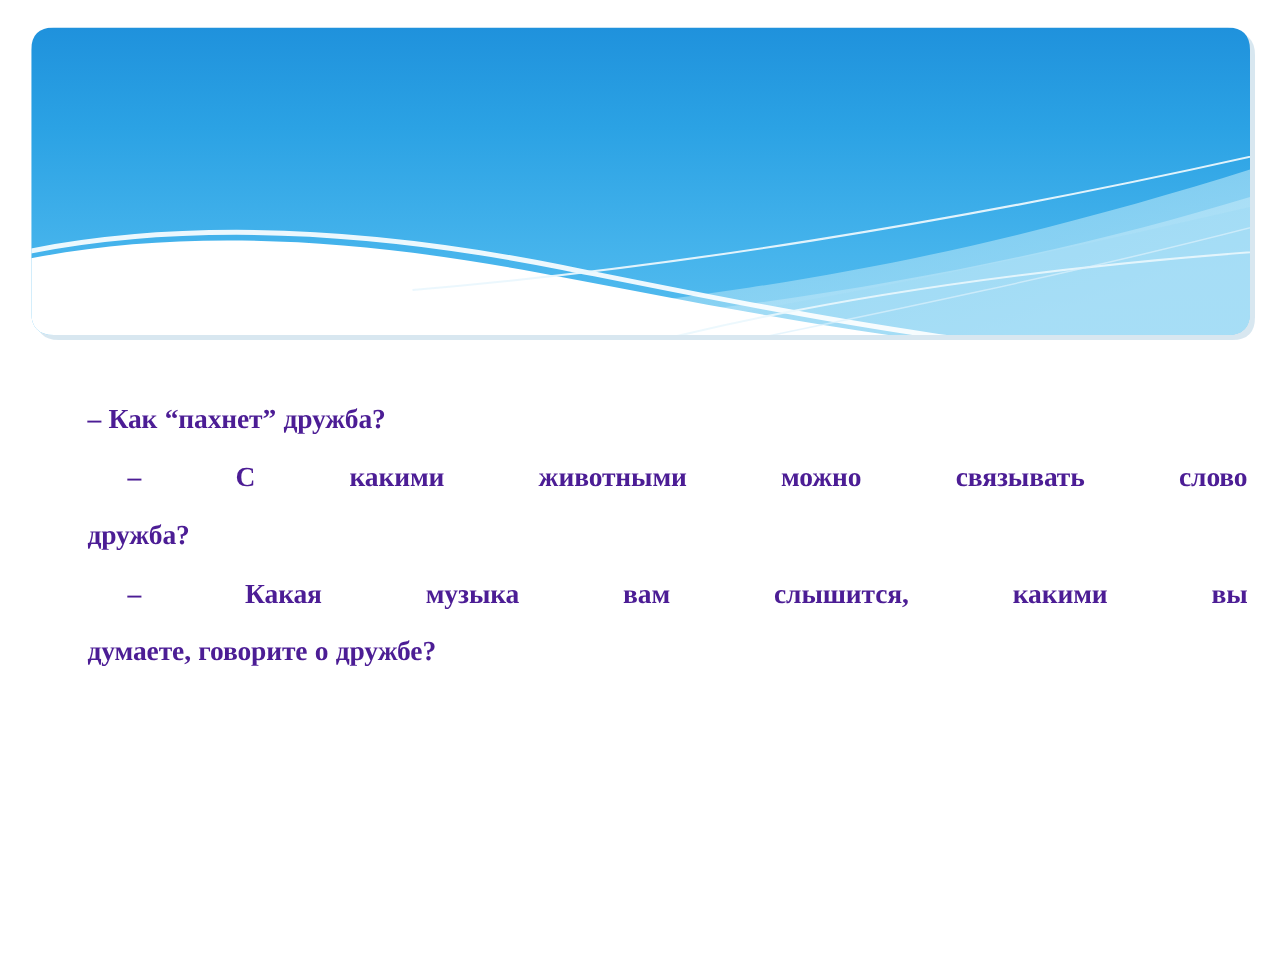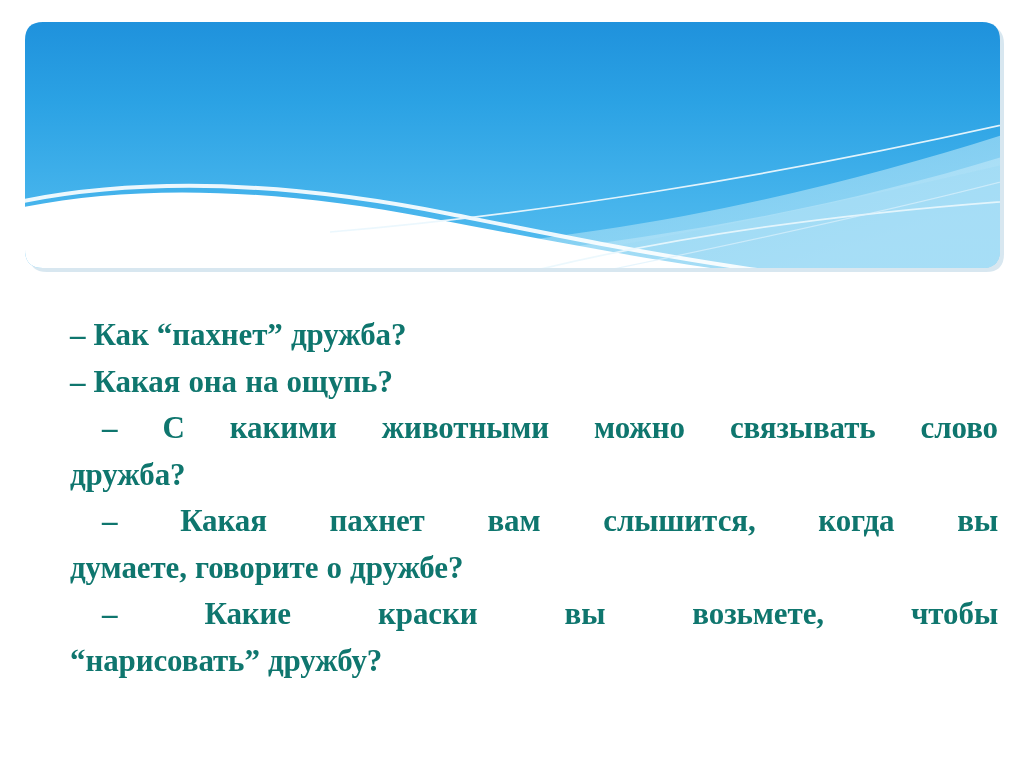--- a/index.html
+++ b/index.html
@@ -66,24 +66,24 @@
 
   
   .body-block {
     position: absolute;
     left: 70px;
     top: 312px;
     width: 896px;
   }
   .q-line {
     font-family: "Liberation Serif", "DejaVu Serif", serif;
-    font-size: 31px;
+    font-size: 22px;
     line-height: 46.5px;
     font-weight: bold;
-    color: #0f766e;
+    color: #4c1d95;
     text-align: justify;
     text-align-last: left;
     margin: 0;
     letter-spacing: -0.1px;
     word-spacing: 0.5px;
     -webkit-hyphens: none;
     hyphens: none;
   }
   .q-line .forcejust {
     display: inline-block;
@@ -172,35 +172,28 @@
     </svg>
   </div>
 
 
   <div class="body-block">
 
     <p class="q-line">
       <span>– Как “пахнет” дружба?</span>
     </p>
 
-    <p class="q-line">
-      <span>– Какая она на ощупь?</span>
-    </p>
 
 
     <p class="q-line">
       <span class="forcejust">–  С какими животными можно связывать слово</span>
       <span class="tail">дружба?</span>
     </p>
 
     <p class="q-line">
-      <span class="forcejust">–   Какая пахнет вам слышится, когда вы</span>
+      <span class="forcejust">–   Какая музыка вам слышится, какими вы</span>
       <span class="tail">думаете, говорите о дружбе?</span>
     </p>
 
-    <p class="q-line">
-      <span class="forcejust">–    Какие краски вы возьмете, чтобы</span>
-      <span class="tail">“нарисовать” дружбу?</span>
-    </p>
 
   </div>
 
 </div>
 
 </body></html>

